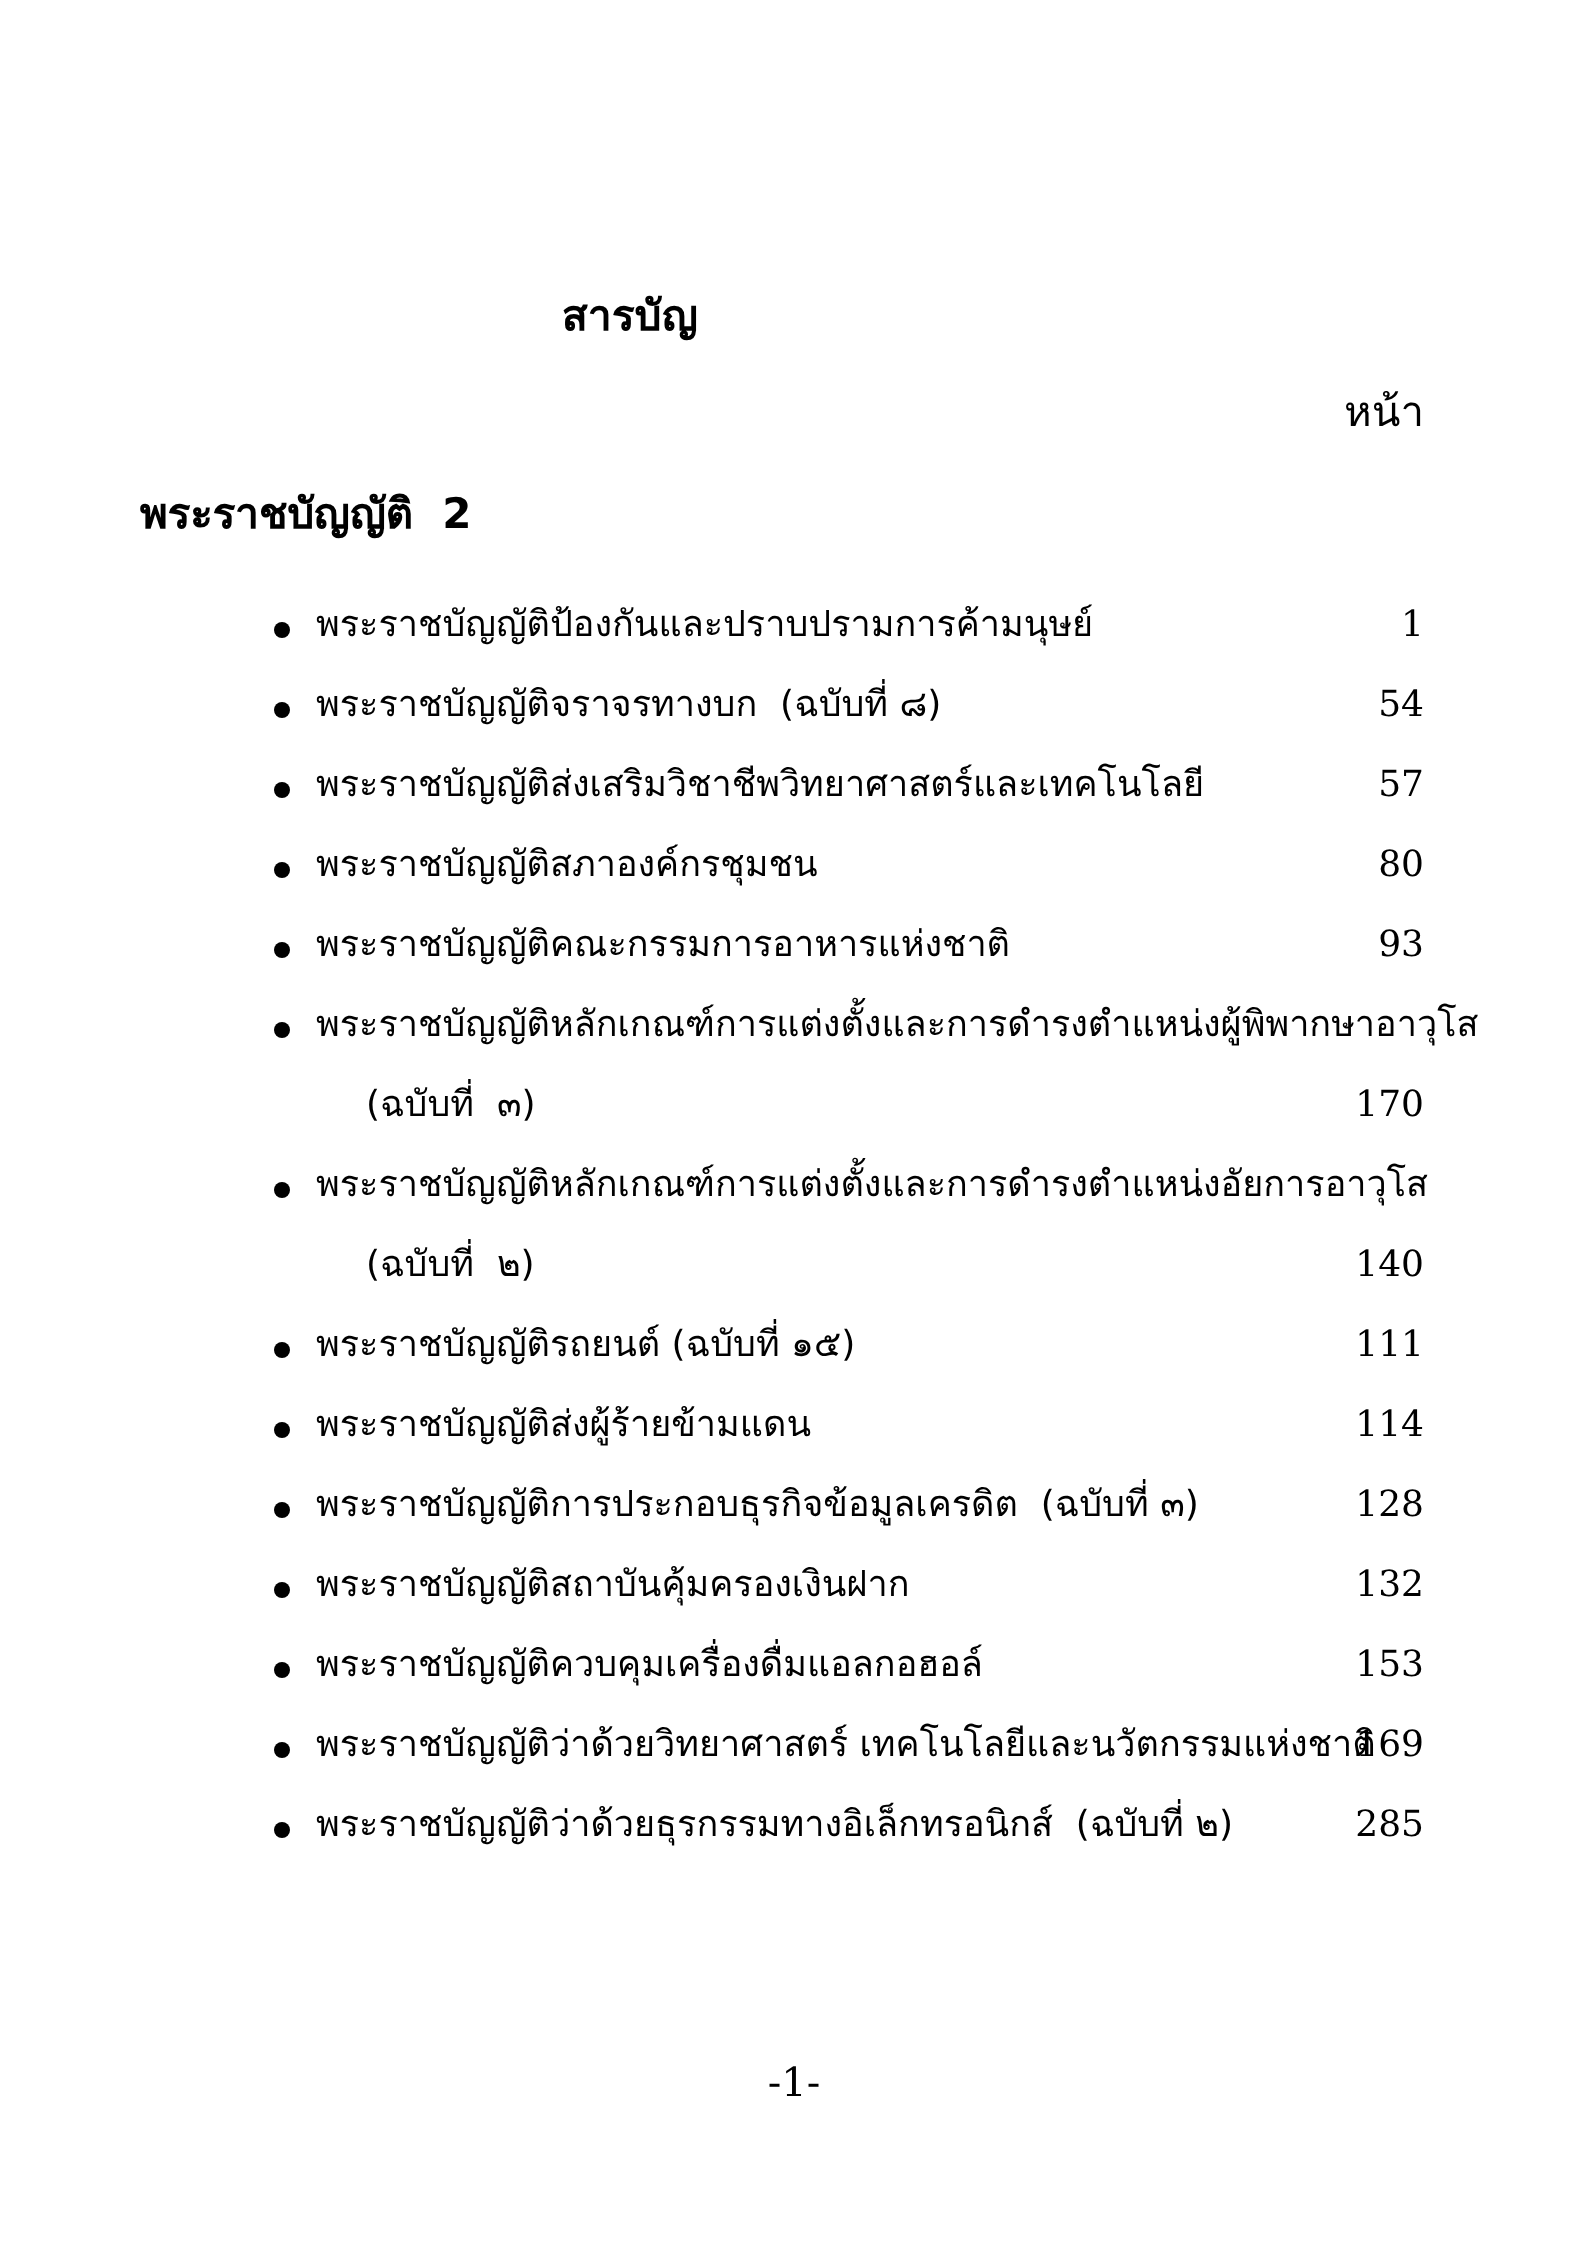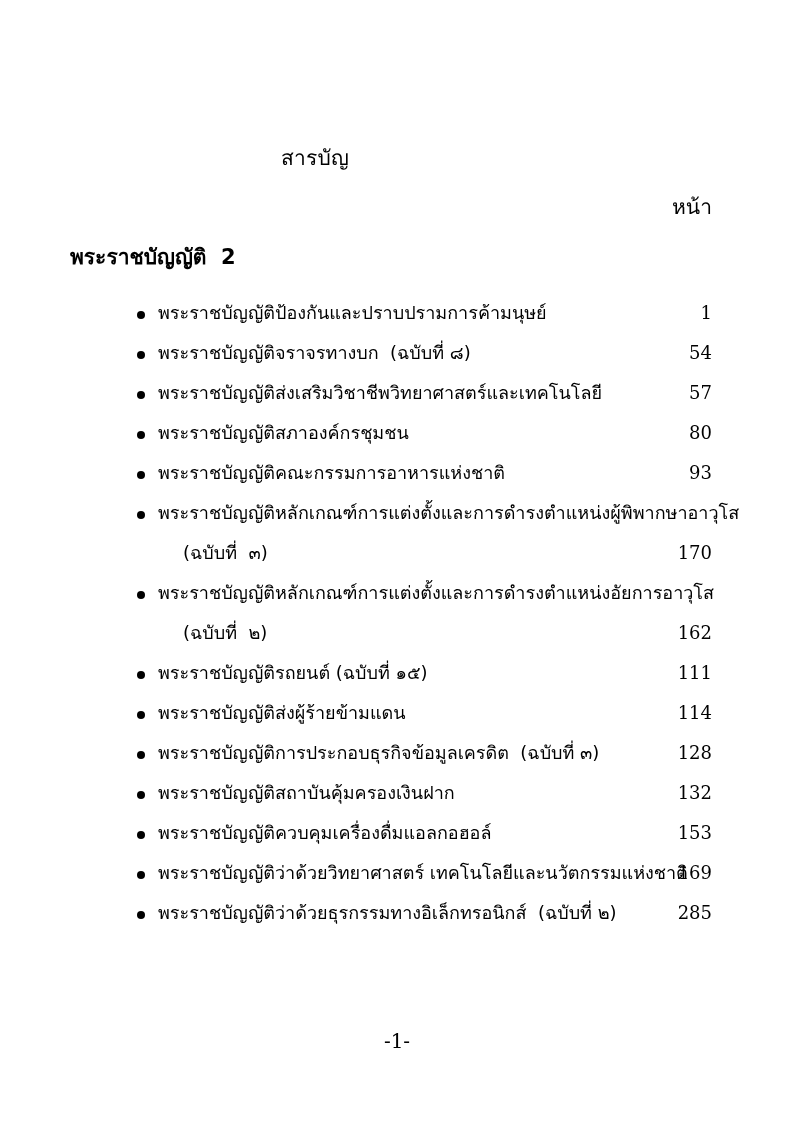--- a/index.html
+++ b/index.html
@@ -27,20 +27,21 @@
   
   .doc-title {
     position: absolute;
     top: 143px;
     left: 0;
     width: 630px;
     text-align: center;
     font-size: 21px;
     line-height: 30px;
     letter-spacing: 0.2px;
+    font-weight: bold;
   }
 
   
   .page-col-header {
     position: absolute;
     top: 194px;
     left: 0;
     width: 712px;
     text-align: right;
     font-size: 21px;
@@ -188,21 +189,21 @@
           <span class="entry-page">170</span>
         </div>
       </div>
       <div class="toc-entry">
         <div class="entry-row">
           <span class="bullet"></span>
           <span class="entry-text">พระราชบัญญัติหลักเกณฑ์การแต่งตั้งและการดำรงตำแหน่งอัยการอาวุโส</span>
         </div>
         <div class="entry-row">
           <span class="entry-cont">(ฉบับที่  ๒)</span>
-          <span class="entry-page">162</span>
+          <span class="entry-page">140</span>
         </div>
       </div>
       <div class="toc-entry">
         <div class="entry-row">
           <span class="bullet"></span>
           <span class="entry-text">พระราชบัญญัติรถยนต์ (ฉบับที่ ๑๕)</span>
           <span class="entry-page">111</span>
         </div>
       </div>
       <div class="toc-entry">

